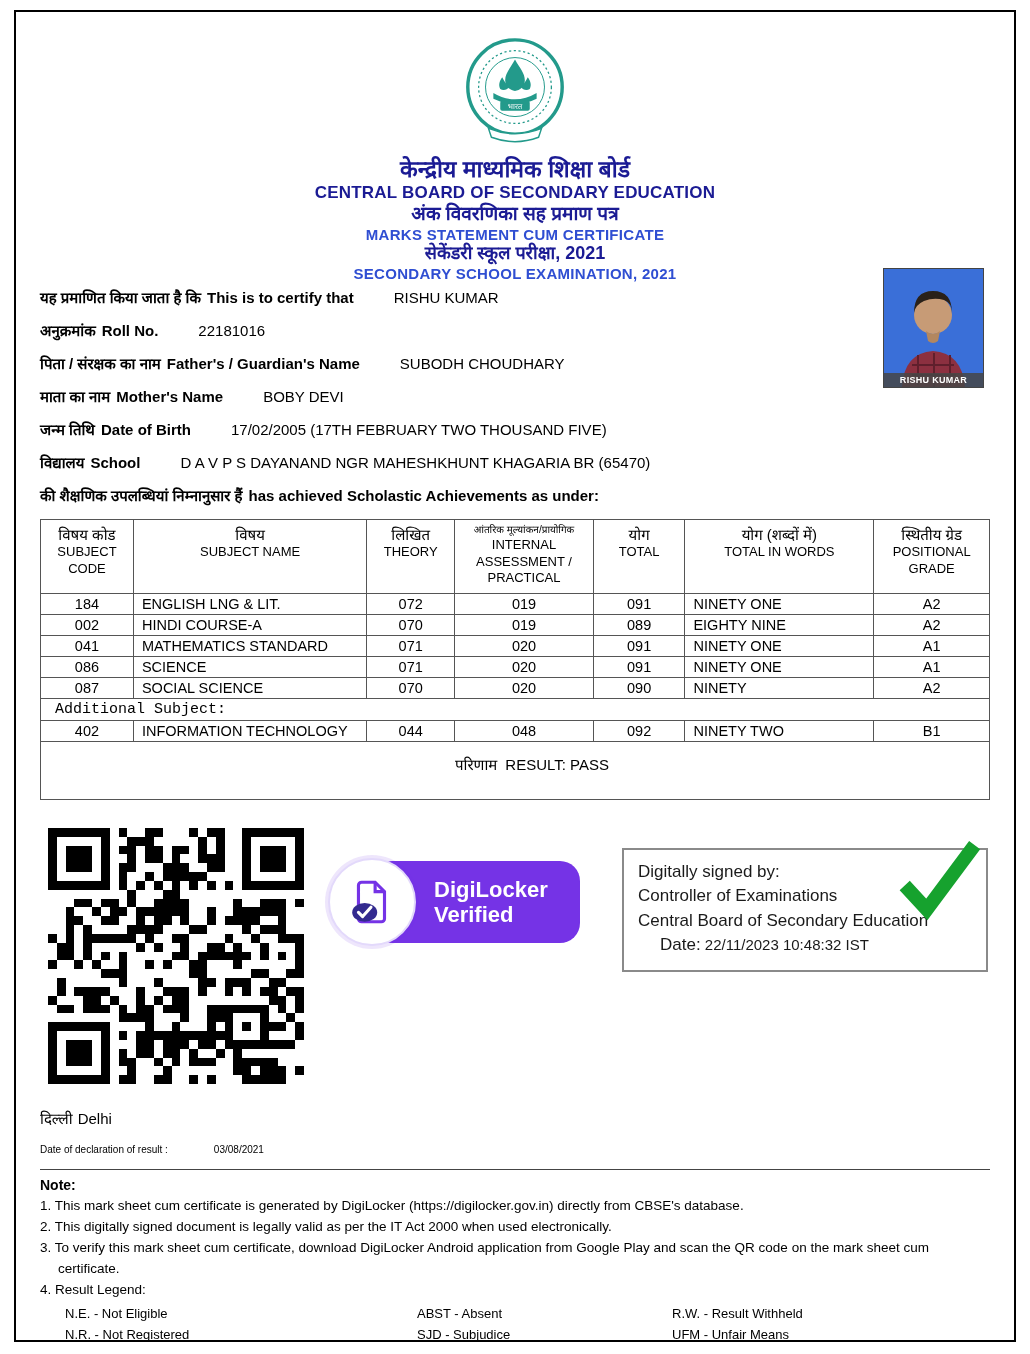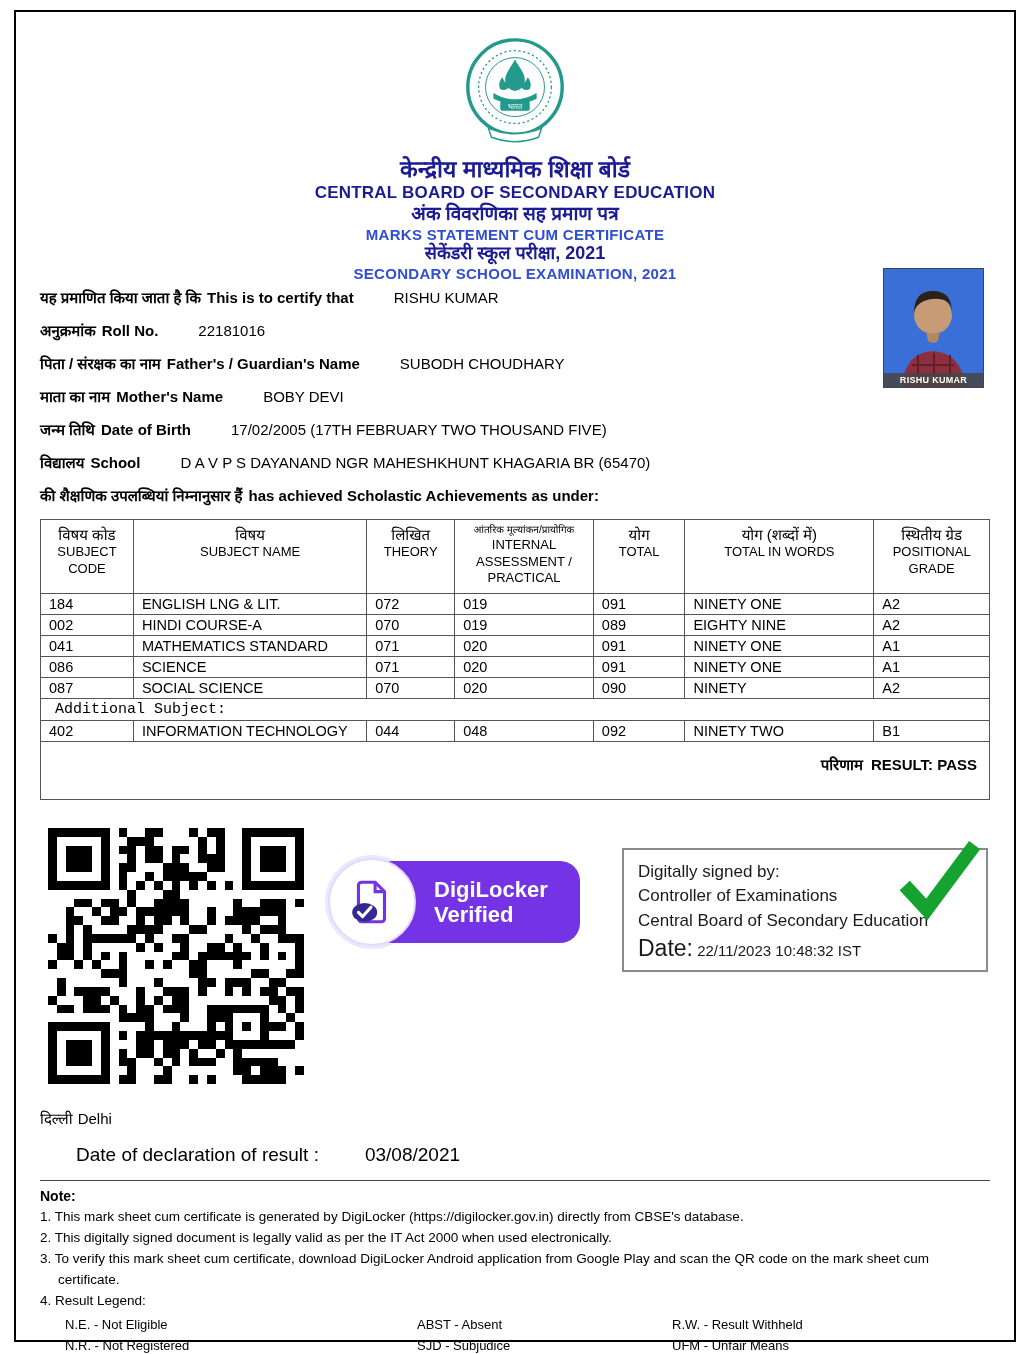--- a/index.html
+++ b/index.html
@@ -42,26 +42,26 @@
   
   table.marks { width:100%; border-collapse:collapse; margin-top:14px; }
   table.marks th, table.marks td { border:1px solid #555; }
   table.marks th {
     font-weight:normal; vertical-align:top; padding:4px 3px 6px 3px; text-align:center;
   }
   th .h-hi { font-size:15px; }
   th .h-hi-small { font-size:10px; line-height:1.25; padding:0 4px; }
   th .h-en { font-size:13px; line-height:1.3; }
   table.marks td { font-size:14.5px; padding:2px 8px; height:21px; }
-  td.c { }
+  td.c { text-align:center; }
   td.l { text-align:left; }
   tr.addl td { text-align:left; font-size:15px; padding-left:14px;font-family:Liberation Mono, monospace; }
   tr.result td {
-    height:58px; vertical-align:top; text-align:right;
-    padding:12px 12px 0 46px; font-weight:bold; font-size:15px;
+    height:58px; vertical-align:top; text-align:center;
+    padding:12px 12px 0 46px; font-weight:normal; font-size:15px;
   }
   tr.result .hi { margin-right:8px; }
   
   .verify { position:relative; height:268px; margin-top:28px; }
   .qr { position:absolute; left:8px; top:0; width:256px; height:256px; }
   .badge {
     position:absolute; left:288px; top:30px; width:252px; height:88px;
   }
   .badge-pill {
     position:absolute; left:44px; top:3px; right:0; bottom:3px;
@@ -74,26 +74,26 @@
     background:#fff; border:2px solid #e3d9fb;
     display:flex; align-items:center; justify-content:center;
     box-shadow:0 0 0 3px rgba(117,51,230,.12);
   }
   .sign-box {
     position:absolute; left:582px; top:20px; width:366px; height:124px;
     border:2px solid #8a8a8a; padding:10px 0 0 14px; background:#fff;
   }
   .sign-line { font-size:17px; color:#1a1a1a; line-height:1.42; }
   .sign-date { font-size:15px; color:#1a1a1a; margin-top:2px; }
-  .sign-date .dl { font-size:23px; }
+  .sign-date .dl { font-size:17px;margin-left:22px; }
   .check-icon { position:absolute; right:4px; top:-16px; }
   
   .place-line { font-size:15px; margin-top:12px; }
   .place-line .hi { margin-right:5px; }
-  .decl-row { display:flex; align-items:baseline; font-size:19px; margin-top:16px;margin-left:36px; }
+  .decl-row { display:flex; align-items:baseline; font-size:10px; margin-top:16px; }
   .decl-row .dval { margin-left:46px; }
   .notes { border-top:1px solid #444; margin-top:14px; padding-top:7px; }
   .note-title { font-weight:bold; font-size:14px; margin-bottom:3px; }
   .note-item { font-size:13.5px; line-height:1.55; padding-left:18px; text-indent:-18px; }
   .legend-row { display:flex; margin-left:25px; margin-top:2px; }
   .legend-col { display:flex; flex-direction:column; }
   .legend-col:nth-child(1) { width:352px; }
   .legend-col:nth-child(2) { width:255px; }
   .legend-item { font-size:13px; line-height:1.62; }
 </style>

